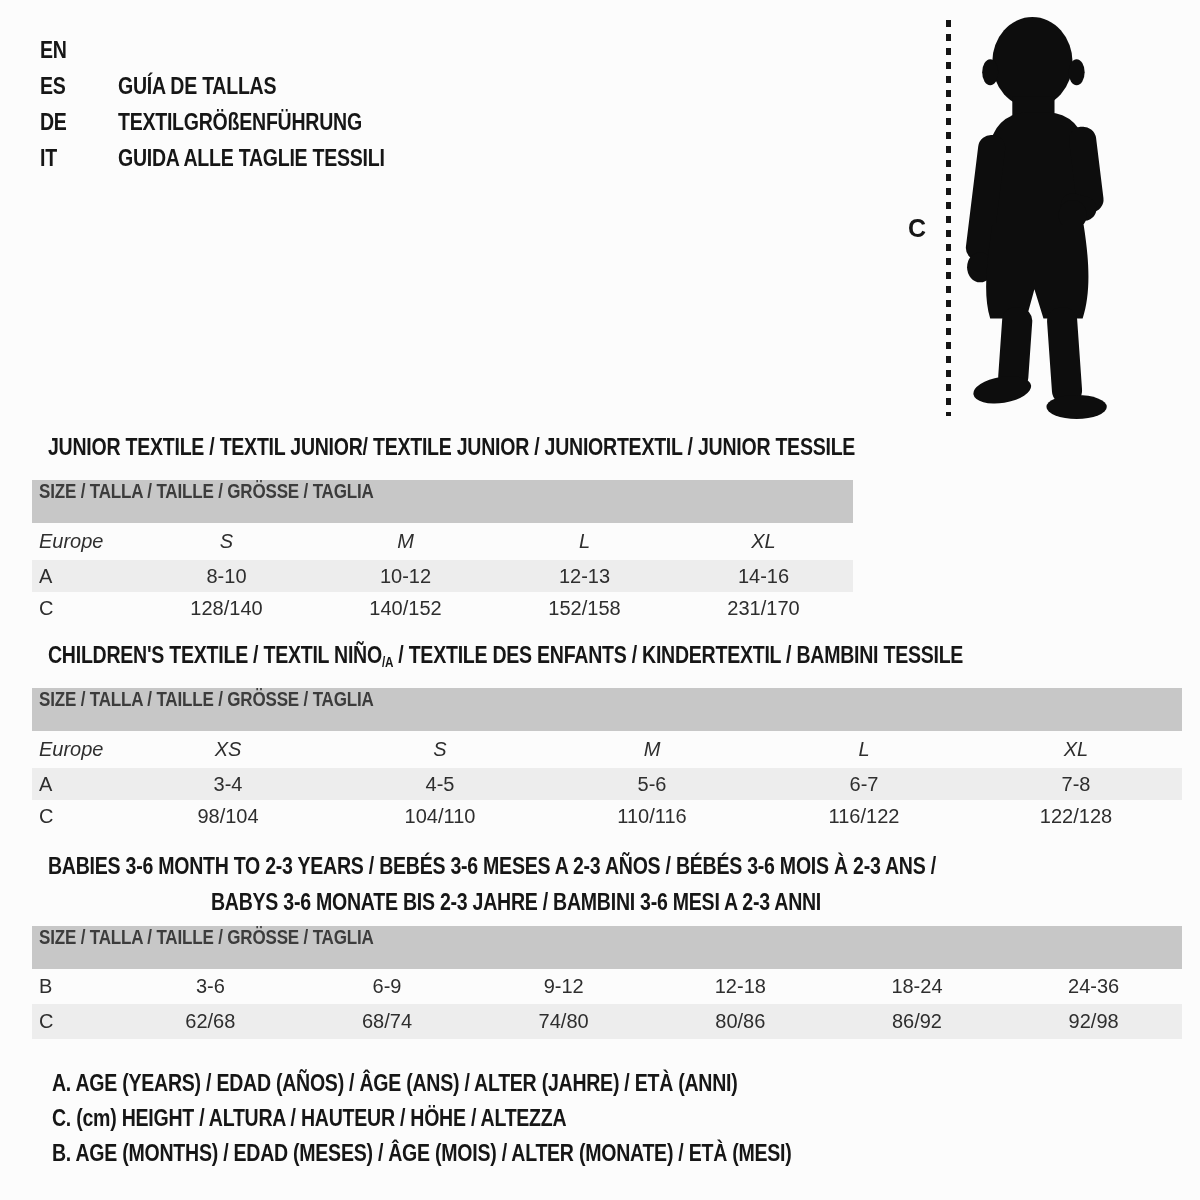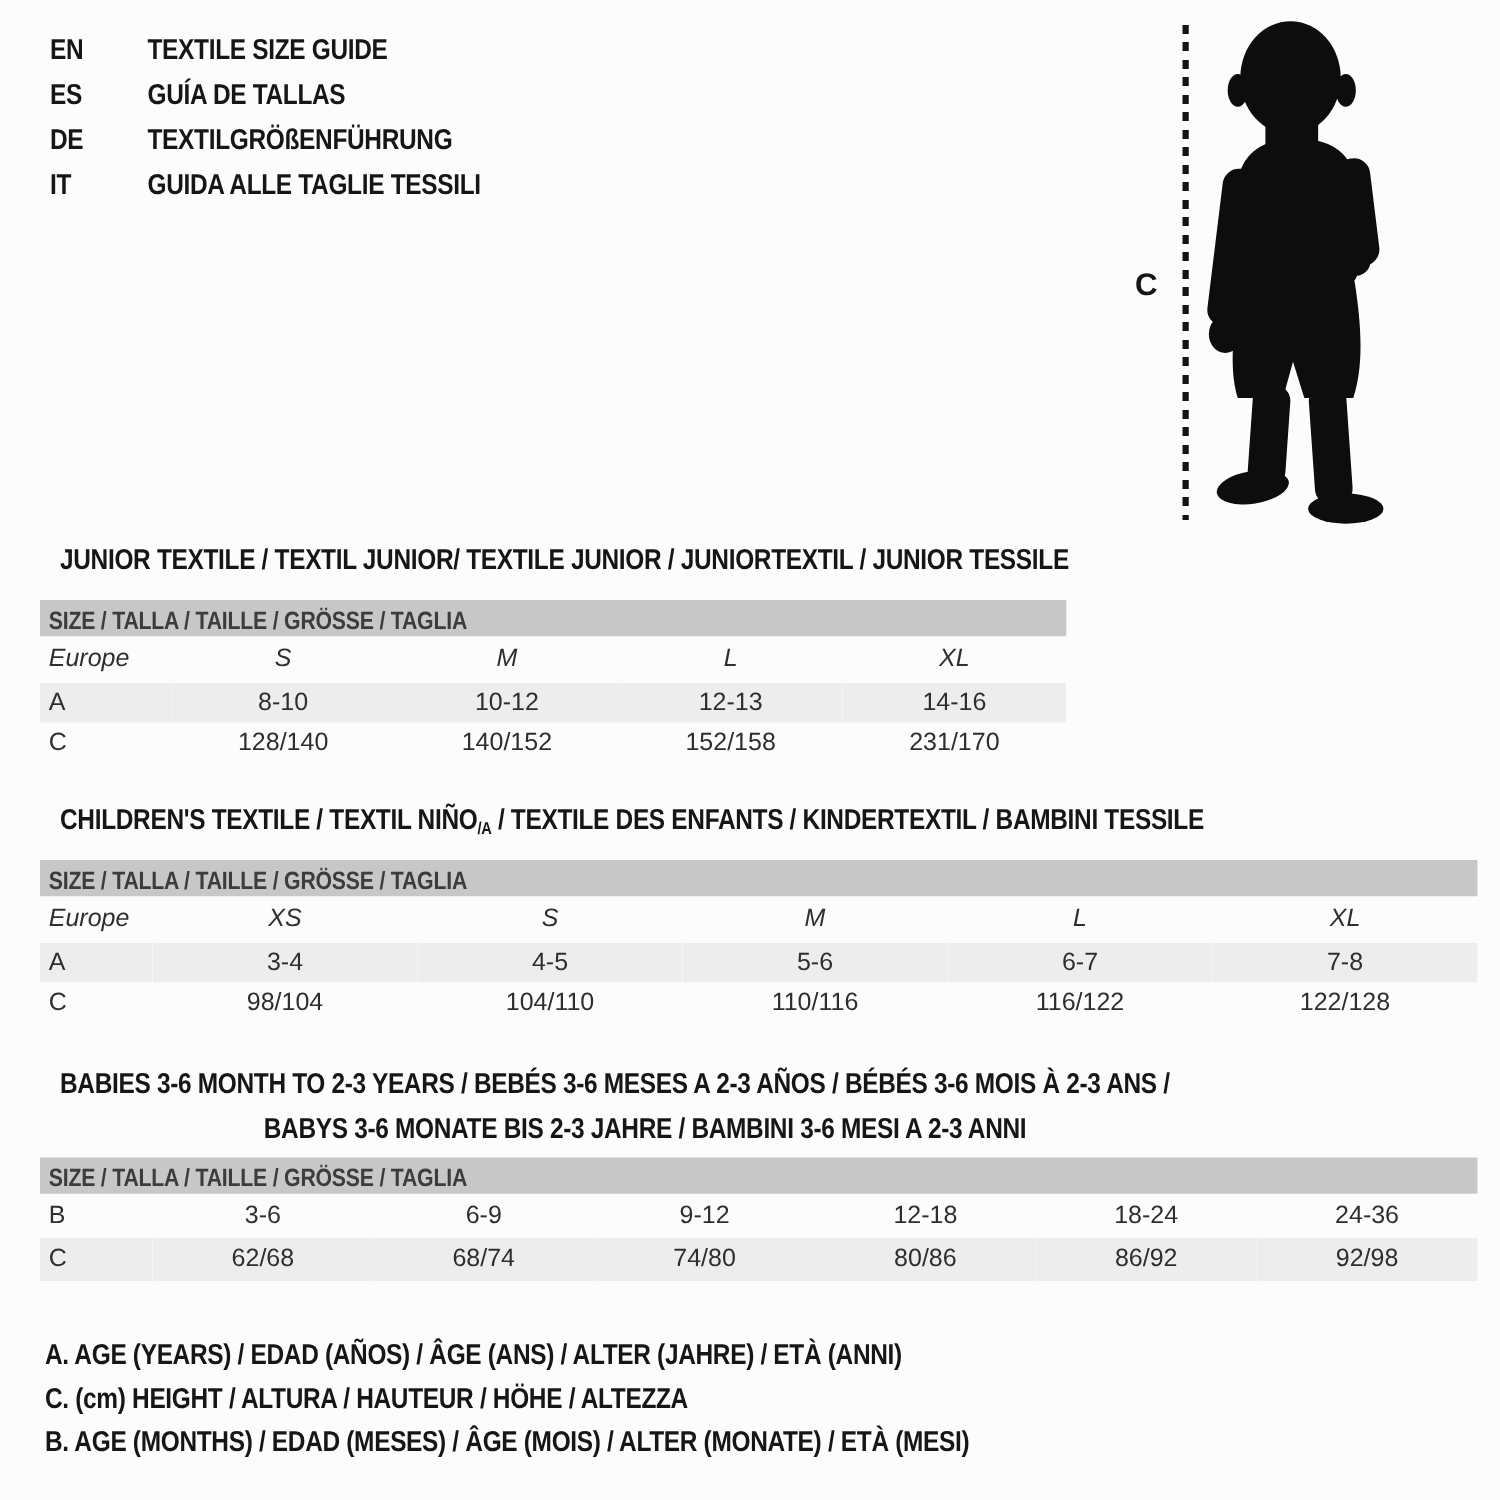--- a/index.html
+++ b/index.html
@@ -19,68 +19,67 @@
     color:var(--title-text);
   }
   .cond{
     display:inline-block;
     transform:scaleX(0.85);
     transform-origin:0 50%;
     white-space:nowrap;
     letter-spacing:-0.3px;
   }
   
-  .lang-block{position:absolute;left:40px;top:21px;}
+  .lang-block{position:absolute;left:40px;top:32px;}
   .lang-row{display:flex;height:36px;align-items:center;}
   .lang-code{width:78px;flex:0 0 78px;font-size:23px;font-weight:bold;}
   .lang-title{font-size:23px;font-weight:bold;}
   
   .measure-line{
     position:absolute;left:946px;top:20px;width:5px;height:396px;
     background:repeating-linear-gradient(to bottom, #141414 0 7px, transparent 7px 14px);
   }
   .measure-label{position:absolute;left:908px;top:214px;font-size:25px;font-weight:bold;}
   .silhouette-wrap{position:absolute;left:963px;top:16px;width:178px;height:404px;}
   .silhouette-wrap svg{width:100%;height:100%;}
   .silhouette-wrap svg *{fill:var(--silhouette);}
   
   .sec-title{position:absolute;left:48px;font-size:23px;font-weight:bold;line-height:27px;text-align:center;}
   .subsc{font-size:0.60em;vertical-align:-0.28em;font-weight:bold;}
   .tablewrap{position:absolute;left:32px;}
   .tablewrap .bar{
-    height:29px;background:var(--size-bar-bg);
-    display:flex;align-items:flex-end;padding-left:7px;
+    height:43px;background:var(--size-bar-bg);
+    display:flex;align-items:flex-start;padding-left:7px;
   }
   .barlabel{font-size:20px;font-weight:bold;color:#3c3c3c;letter-spacing:-0.2px;}
   .tablewrap table{width:100%;border-collapse:collapse;table-layout:fixed;}
   .tablewrap td{
     font-size:20px;color:var(--table-text);
     text-align:center;height:32px;padding:0;overflow:hidden;white-space:nowrap;
   }
   .tablewrap tr.hdr td{height:37px;font-style:italic;}
   .tablewrap tr.tall td{height:35px;}
   .tablewrap td.rowlabel{text-align:left;padding-left:7px;}
   .tablewrap tr.shade{background:var(--shaded-row-bg);}
   .junior{top:480px;width:821px;}
   .children{top:688px;width:1150px;}
   .babies{top:926px;width:1150px;}
   #junior-title{top:434px;}
   #children-title{top:642px;}
   #babies-title{top:848px;line-height:36px;}
   
-  .notes{position:absolute;left:36px;top:1066px;}
+  .notes{position:absolute;left:52px;top:1066px;}
   .note-line{height:35px;display:flex;align-items:center;font-size:23px;font-weight:bold;}
 </style>
 </head>
 <body>
 
 <div class="lang-block">
   <div class="lang-row">
     <span class="lang-code"><span class="cond">EN</span></span>
-    <span class="lang-title"><span class="cond">TEXTILE SIZE GUIDE</span></span>
   </div>
   <div class="lang-row">
     <span class="lang-code"><span class="cond">ES</span></span>
     <span class="lang-title"><span class="cond">GUÍA DE TALLAS</span></span>
   </div>
   <div class="lang-row">
     <span class="lang-code"><span class="cond">DE</span></span>
     <span class="lang-title"><span class="cond">TEXTILGRÖßENFÜHRUNG</span></span>
   </div>
   <div class="lang-row">

